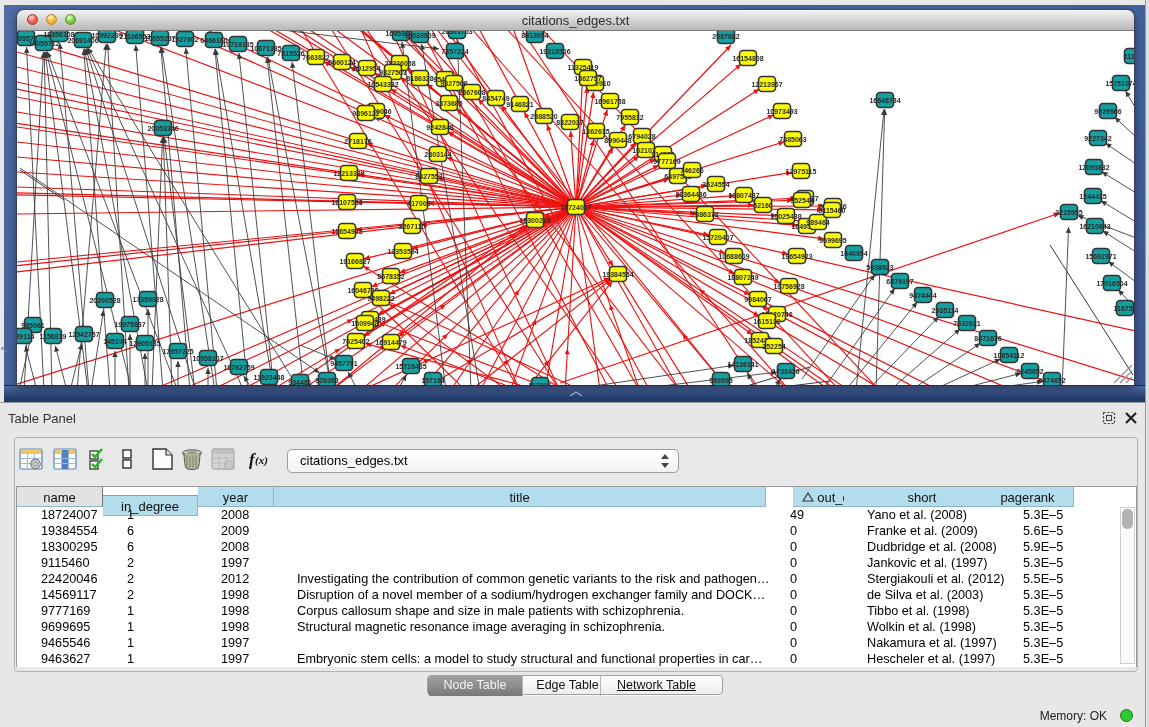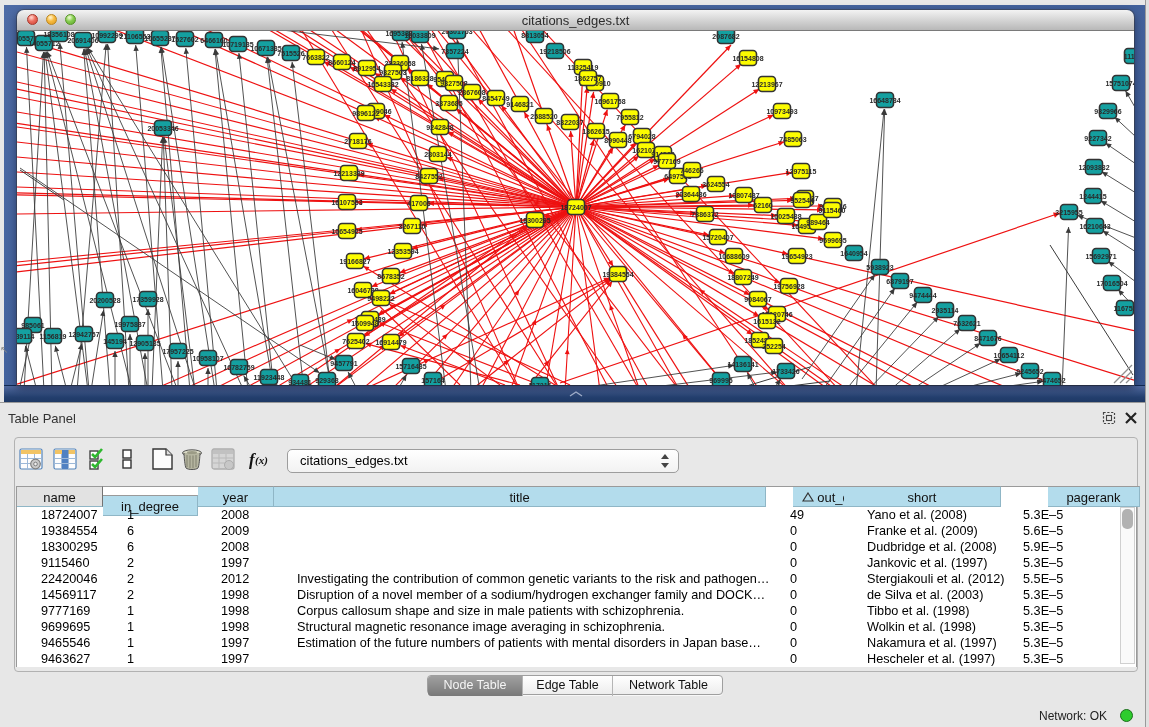--- a/index.html
+++ b/index.html
@@ -818,21 +818,21 @@
 
 <div id="tablewrap"></div>
 <div class="th" style="left:17px;width:86px;background:#e2e2e2;border-right:1px solid #737373;">name</div>
 <div class="th" style="left:103px;width:95px;margin-top:9px;">in_degree</div>
 <div class="th" style="left:198px;width:76px;">year</div>
 <div class="th" style="left:274px;width:492px;">title</div>
 <div class="th" style="left:793px;width:78px;text-align:right;"><svg width="12" height="11" style="vertical-align:-1px;margin-left:4px">
         <path d="M6 1 L11 9 H1 Z" fill="none" stroke="#333" stroke-width="1.2"></path>
       </svg>&nbsp;out_de…</div>
 <div class="th" style="left:844px;width:157px;">short</div>
-<div class="th" style="left:1048px;width:92px;">pagerank</div>
+<div class="th" style="left:982px;width:92px;">pagerank</div>
 <div class="tr" style="top:507px">
       <span style="left:24px">18724007</span>
       <span style="left:110px">1</span>
       <span style="left:204px">2008</span>
       <span style="left:773px">49</span>
       <span style="left:850px">Yano et al. (2008)</span>
       <span style="left:1006px">5.3E–5</span>
     </div>
 <div class="tr" style="top:523px">
       <span style="left:24px">19384554</span>
@@ -891,38 +891,38 @@
       <span style="left:204px">1998</span>
       <span style="left:280px">Structural magnetic resonance image averaging in schizophrenia.</span>
       <span style="left:773px">0</span>
       <span style="left:850px">Wolkin et al. (1998)</span>
       <span style="left:1006px">5.3E–5</span>
     </div>
 <div class="tr" style="top:635px">
       <span style="left:24px">9465546</span>
       <span style="left:110px">1</span>
       <span style="left:204px">1997</span>
-      <span style="left:280px">Estimation of the future numbers of patients with mental disorders in Japan base…</span>
       <span style="left:773px">0</span>
       <span style="left:850px">Nakamura et al. (1997)</span>
       <span style="left:1006px">5.3E–5</span>
     </div>
 <div class="tr" style="top:651px">
       <span style="left:24px">9463627</span>
       <span style="left:110px">1</span>
       <span style="left:204px">1997</span>
+      <span style="left:280px">Embryonic stem cells: a model to study structural and functional properties in car…</span>
       <span style="left:773px">0</span>
       <span style="left:850px">Hescheler et al. (1997)</span>
       <span style="left:1006px">5.3E–5</span>
     </div>
 
 <div id="sbar"></div>
     <div id="sthumb"></div>
 
 <div id="seg">
   <div class="segb" style="left:0;width:94px;background:linear-gradient(#a0a0a0,#787878);color:#f5f5f5;border-radius:3px 0 0 3px;">Node Table</div>
   <div class="segb" style="left:94px;width:90px;border-left:1px solid #b5b5b5;">Edge Table</div>
-  <div class="segb" style="left:184px;width:112px;border-left:1px solid #b5b5b5;">Network Table</div>
+  <div class="segb" style="left:172px;width:112px;border-left:1px solid #b5b5b5;text-decoration:underline;">Network Table</div>
 </div>
 
-<div id="memory">Network: OK</div>
+<div id="memory">Memory: OK</div>
 <div id="memdot"></div>
 <div id="rightstrip"></div>
 </div>
 </body></html>

